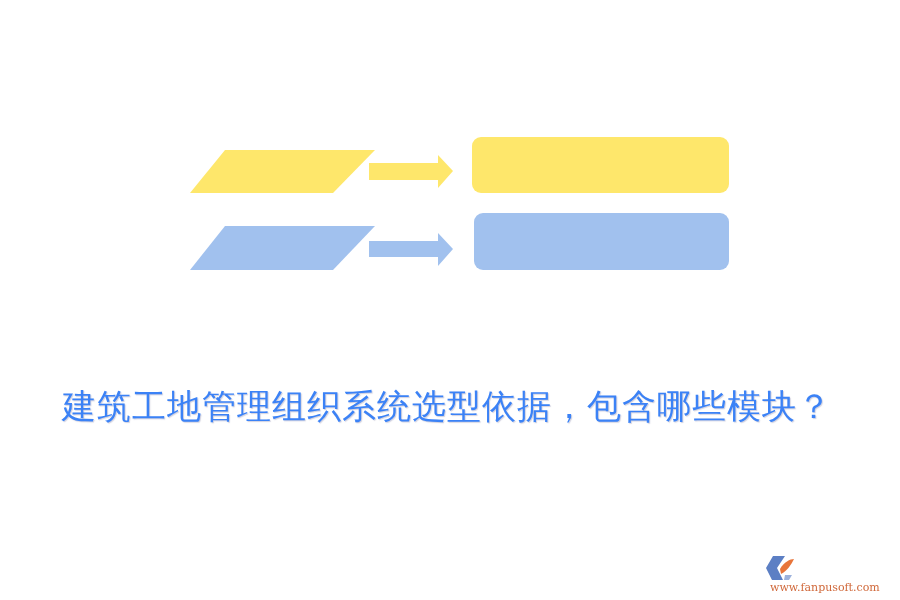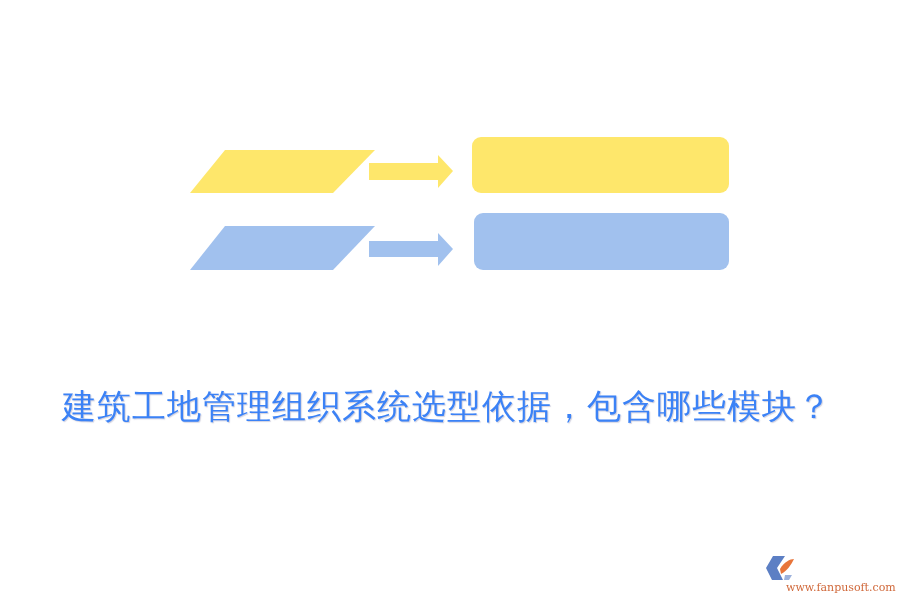--- a/index.html
+++ b/index.html
@@ -17,21 +17,21 @@
       text-shadow: 1px 1px 1px rgba(120,120,160,0.35);
     }
     .logo { position: absolute; left: 764px; top: 551px; width: 132px; height: 44px; }
     .logo-icon { position: absolute; left: 0; top: 2px; width: 32px; height: 30px; }
     .logo-name {
       position: absolute; left: 33px; top: 0px;
       font-family: "DejaVu Sans", "Liberation Sans", sans-serif;
       font-size: 22px; line-height: 30px; color: #6f8fc9; letter-spacing: 1px; white-space: nowrap;
     }
     .logo-url {
-      position: absolute; left: 22px; top: 30px;
+      position: absolute; left: 6px; top: 30px;
       font-family: "DejaVu Serif", "Liberation Serif", serif;
       font-size: 11px; line-height: 13px; color: #d0683a; white-space: nowrap;
     }
   </style>
 </head>
 <body>
 
 <svg class="diagram" viewBox="0 0 900 600" xmlns="http://www.w3.org/2000/svg">
   <g>
     <polygon fill="#fee76b" points="225,150 375,150 333,193 190,193"></polygon>

